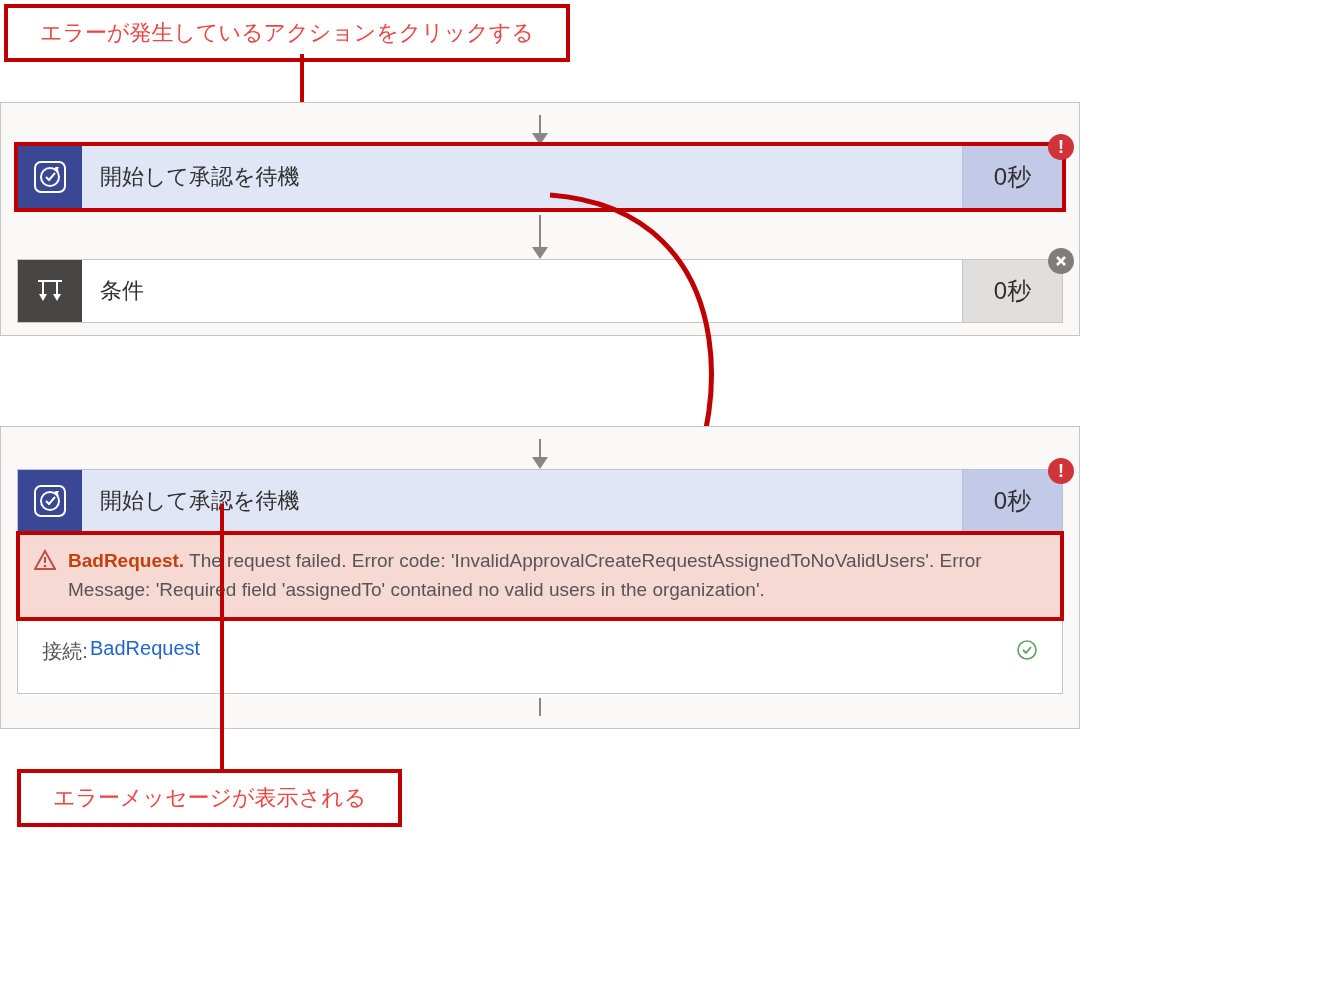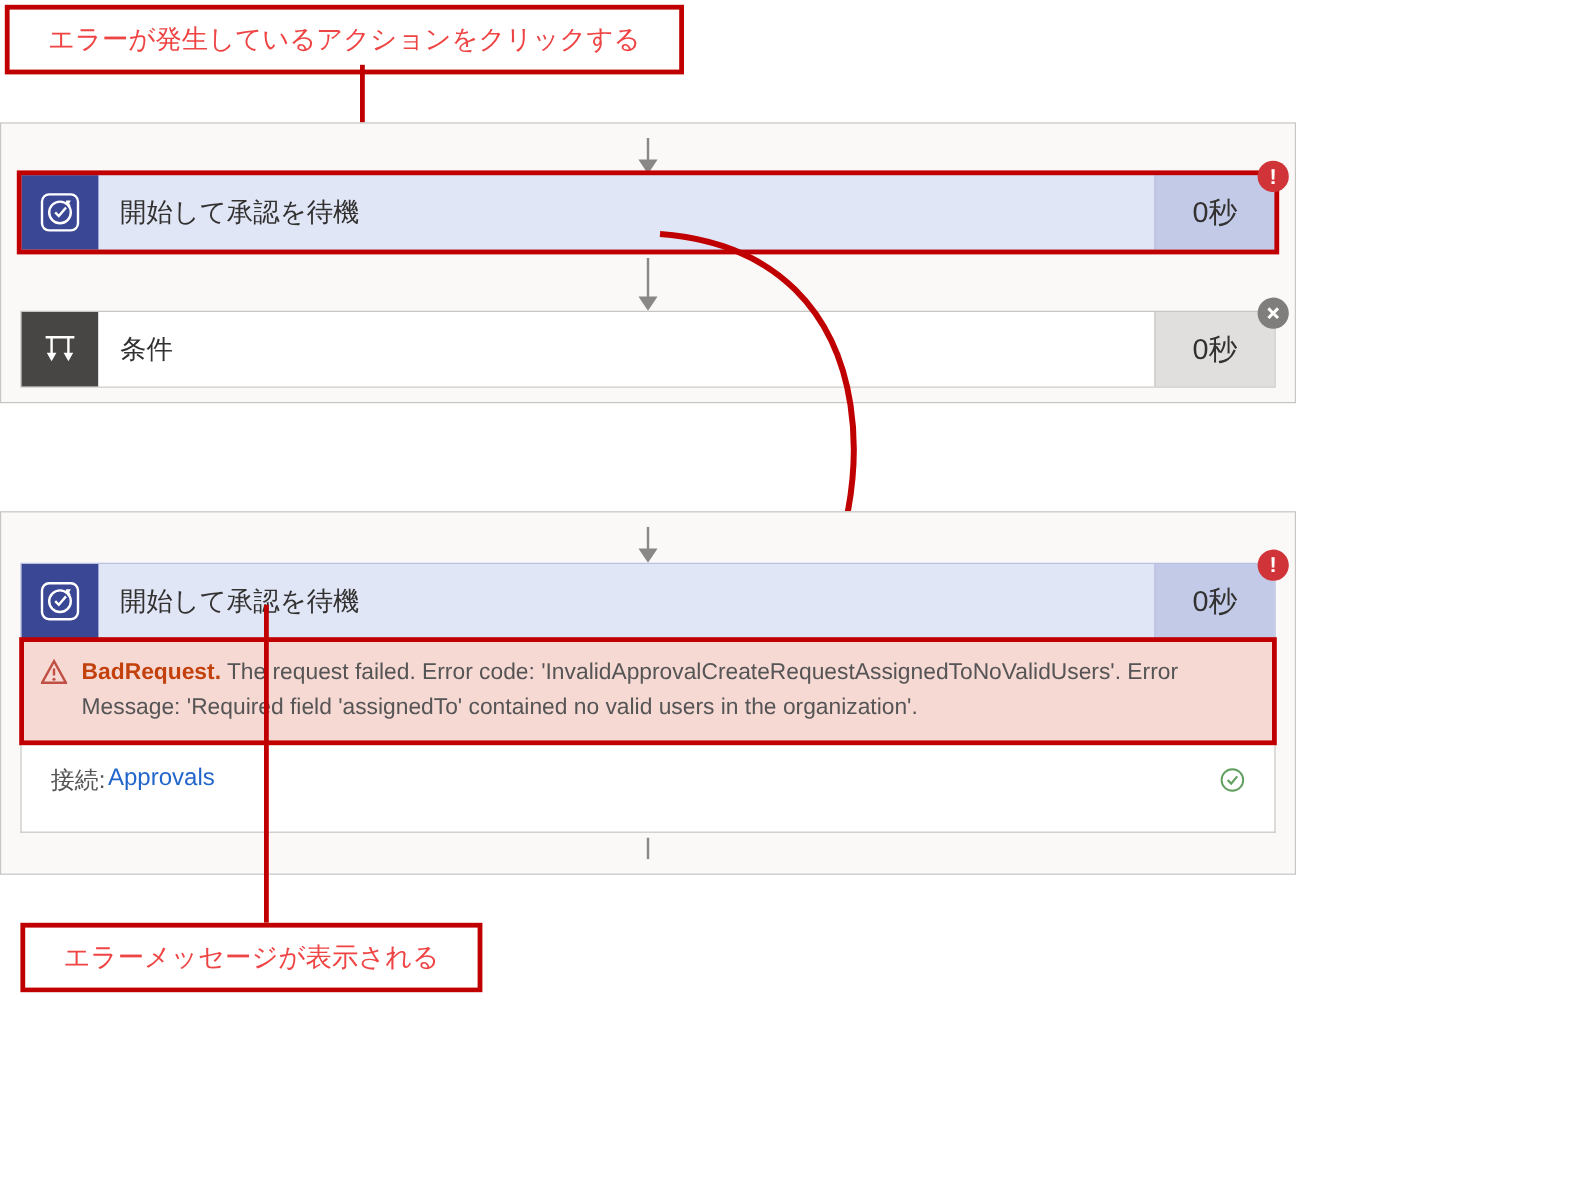--- a/index.html
+++ b/index.html
@@ -279,21 +279,21 @@
           <line x1="11" y1="8" x2="11" y2="14" stroke="#c05044" stroke-width="2"></line>
           <circle cx="11" cy="17" r="1.3" fill="#c05044"></circle>
         </svg>
       </span>
       <span class="error-title">BadRequest.</span><span> The request failed. Error code: 'InvalidApprovalCreateRequestAssignedToNoValidUsers'. Error Message: 'Required field 'assignedTo' contained no valid users in the organization'.</span>
     </div>
 
     <div class="conn-row">
       <div class="conn-label">接続:</div>
       <div class="conn-value">
-        <a href="#">Approvals</a>
+        <a href="#">BadRequest</a>
       </div>
       <span class="conn-check">
         <svg width="22" height="22" viewBox="0 0 22 22">
           <circle cx="11" cy="11" r="9" fill="none" stroke="#5fa05f" stroke-width="1.6"></circle>
           <path d="M7 11 l3 3 l5 -6" fill="none" stroke="#5fa05f" stroke-width="1.8"></path>
         </svg>
       </span>
     </div>
   </div>
 

